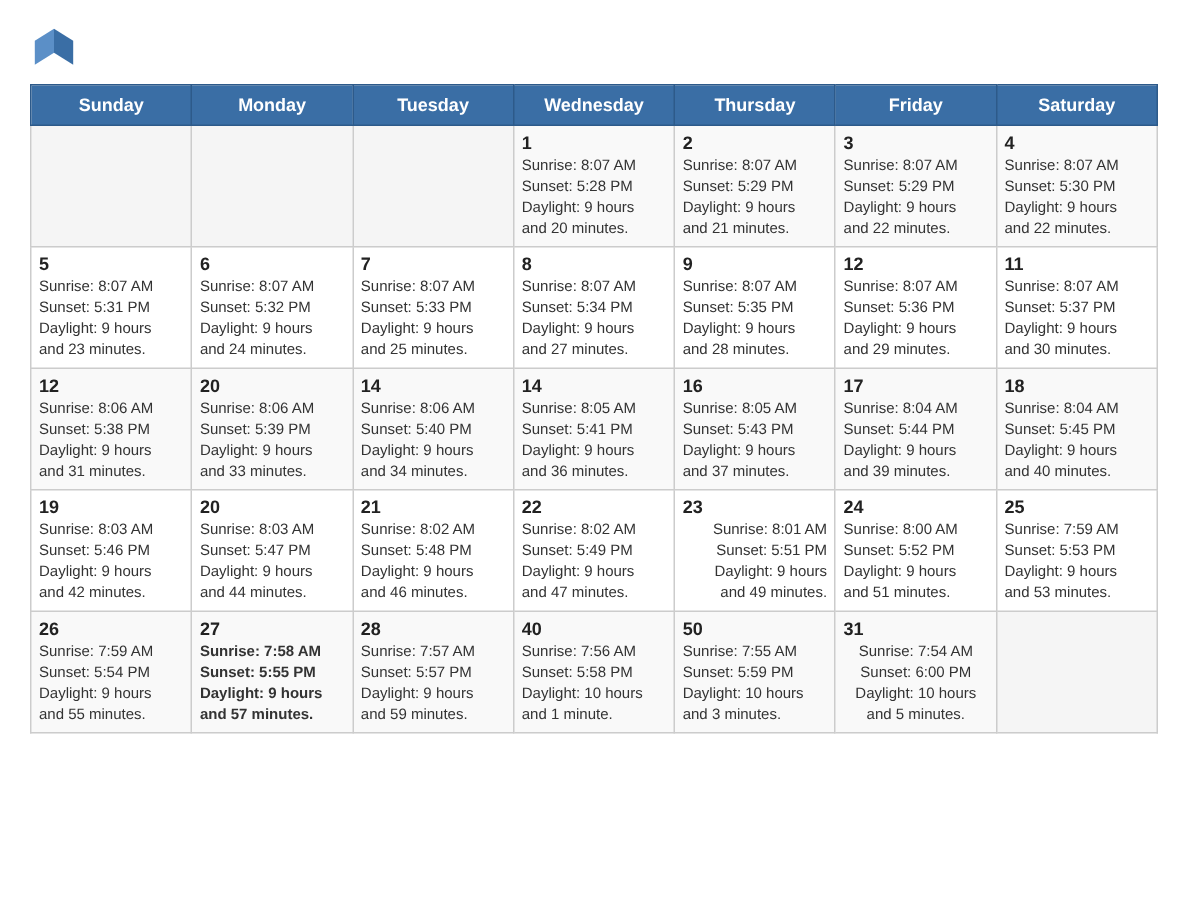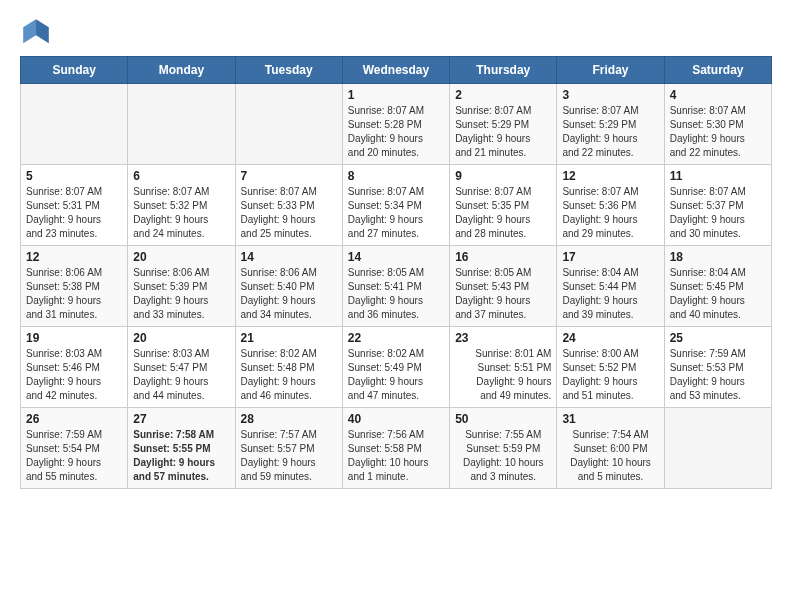--- a/index.html
+++ b/index.html
@@ -347,21 +347,21 @@
           </td>
           <td>
             <span class="day-num">40</span>
             <div class="day-info" style="white-space: pre-line;">Sunrise: 7:56 AM
 Sunset: 5:58 PM
 Daylight: 10 hours
 and 1 minute.</div>
           </td>
           <td>
             <span class="day-num">50</span>
-            <div class="day-info" style="white-space: pre-line; text-align: center;">Sunrise: 7:55 AM
+            <div class="day-info" style="white-space: pre-line;">Sunrise: 7:55 AM
 Sunset: 5:59 PM
 Daylight: 10 hours
 and 3 minutes.</div>
           </td>
           <td>
             <span class="day-num">31</span>
             <div class="day-info" style="white-space: pre-line; text-align: center;">Sunrise: 7:54 AM
 Sunset: 6:00 PM
 Daylight: 10 hours
 and 5 minutes.</div>

